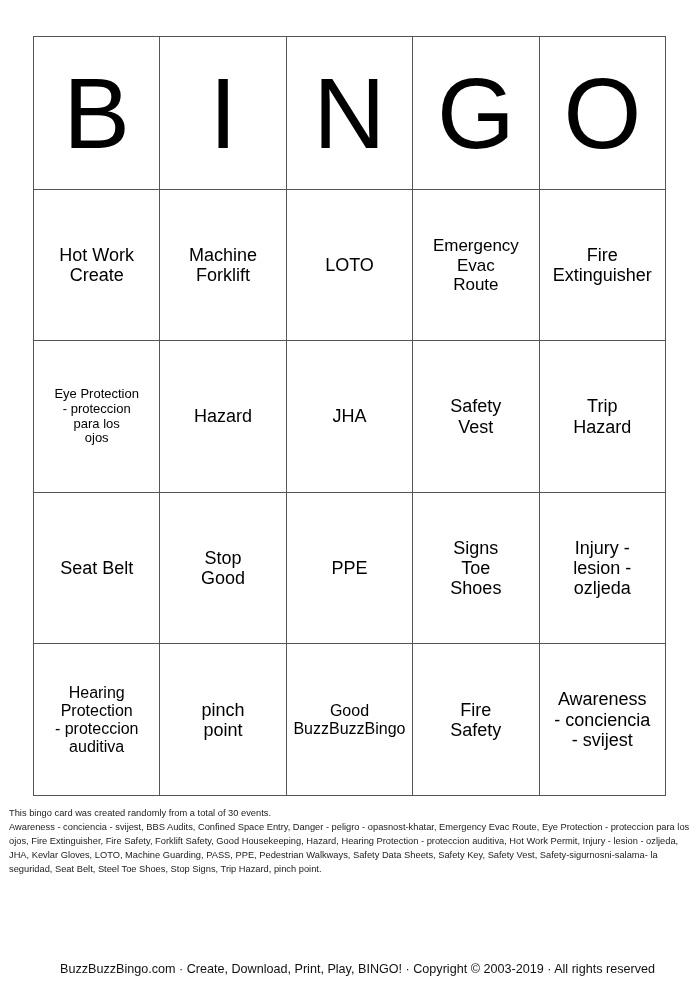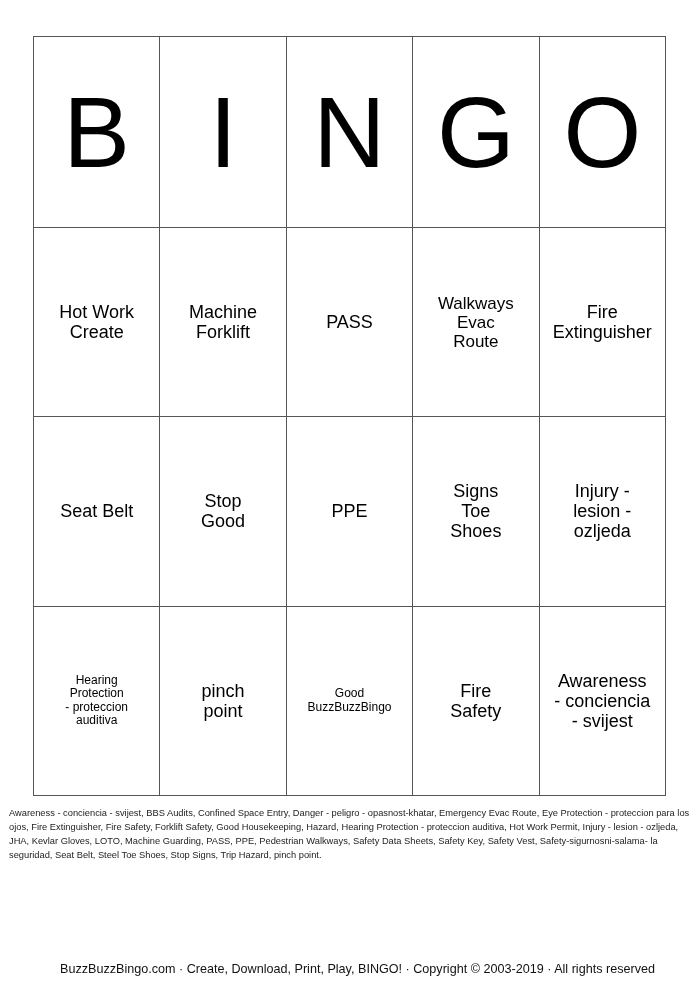--- a/index.html
+++ b/index.html
@@ -26,21 +26,21 @@
     text-align: center; vertical-align: middle;
     font-weight: normal;
     font-size: 100px;
     height: 127px;
     line-height: 1;
     padding: 0;
     box-sizing: border-box;
   }
   .fs18 { font-size: 18px; }
   .fs17 { font-size: 17px; }
-  .fs16 { font-size: 12px; }
+  .fs16 { font-size: 16px; }
   .fs13 { font-size: 13px; }
   .fs9 { font-size: 9px; }
   .footer-note {
     position: absolute; left: 9px; top: 806px; width: 684px;
     font-size: 9.3px; line-height: 14px; color: #222;
   }
   .footer-note p { margin: 0; }
   .site-footer {
     position: absolute; left: 8px; top: 962px; width: 699px;
     text-align: center; font-size: 12.6px; color: #111;
@@ -56,26 +56,38 @@
     <th>I</th>
     <th>N</th>
     <th>G</th>
     <th>O</th>
   </tr>
   <tr>
     <td class="fs18"><span class="ml">Hot Work
 Create</span></td>
     <td class="fs18"><span class="ml">Machine
 Forklift</span></td>
-    <td class="fs18"><span class="ml">PASS</span></td>
-    <td class="fs17"><span class="ml">Walkways
+    <td class="fs18"><span class="ml">LOTO</span></td>
+    <td class="fs17"><span class="ml">Emergency
 Evac
 Route</span></td>
     <td class="fs18"><span class="ml">Fire
 Extinguisher</span></td>
+  </tr>
+  <tr>
+    <td class="fs13"><span class="ml">Eye Protection
+- proteccion
+para los
+ojos</span></td>
+    <td class="fs18"><span class="ml">Hazard</span></td>
+    <td class="fs18"><span class="ml">JHA</span></td>
+    <td class="fs18"><span class="ml">Safety
+Vest</span></td>
+    <td class="fs18"><span class="ml">Trip
+Hazard</span></td>
   </tr>
   <tr>
     <td class="fs18"><span class="ml">Seat Belt</span></td>
     <td class="fs18"><span class="ml">Stop
 Good</span></td>
     <td class="fs18"><span class="ml">PPE</span></td>
     <td class="fs18"><span class="ml">Signs
 Toe
 Shoes</span></td>
     <td class="fs18"><span class="ml">Injury  -
@@ -94,18 +106,19 @@
     <td class="fs18"><span class="ml">Fire
 Safety</span></td>
     <td class="fs18"><span class="ml">Awareness
 - conciencia
 - svijest</span></td>
   </tr>
 </tbody>
   </table>
 
 <div class="footer-note">
+  <p>This bingo card was created randomly from a total of 30 events.</p>
   <p>Awareness - conciencia - svijest, BBS Audits, Confined Space Entry, Danger - peligro -  opasnost-khatar, Emergency Evac Route, Eye Protection - proteccion para los ojos, Fire Extinguisher, Fire Safety, Forklift Safety, Good Housekeeping, Hazard, Hearing Protection - proteccion auditiva, Hot Work Permit, Injury  - lesion - ozljeda, JHA, Kevlar Gloves, LOTO, Machine Guarding, PASS, PPE, Pedestrian Walkways, Safety Data Sheets, Safety Key, Safety Vest, Safety-sigurnosni-salama- la seguridad, Seat Belt, Steel Toe Shoes, Stop Signs, Trip Hazard, pinch point.</p>
 </div>
 
 <div class="site-footer">BuzzBuzzBingo.com · Create, Download, Print, Play, BINGO! · Copyright © 2003-2019 · All rights reserved</div>
 
 <style>.ml { white-space: pre-line; display: inline-block; }</style>
 
 </body></html>

